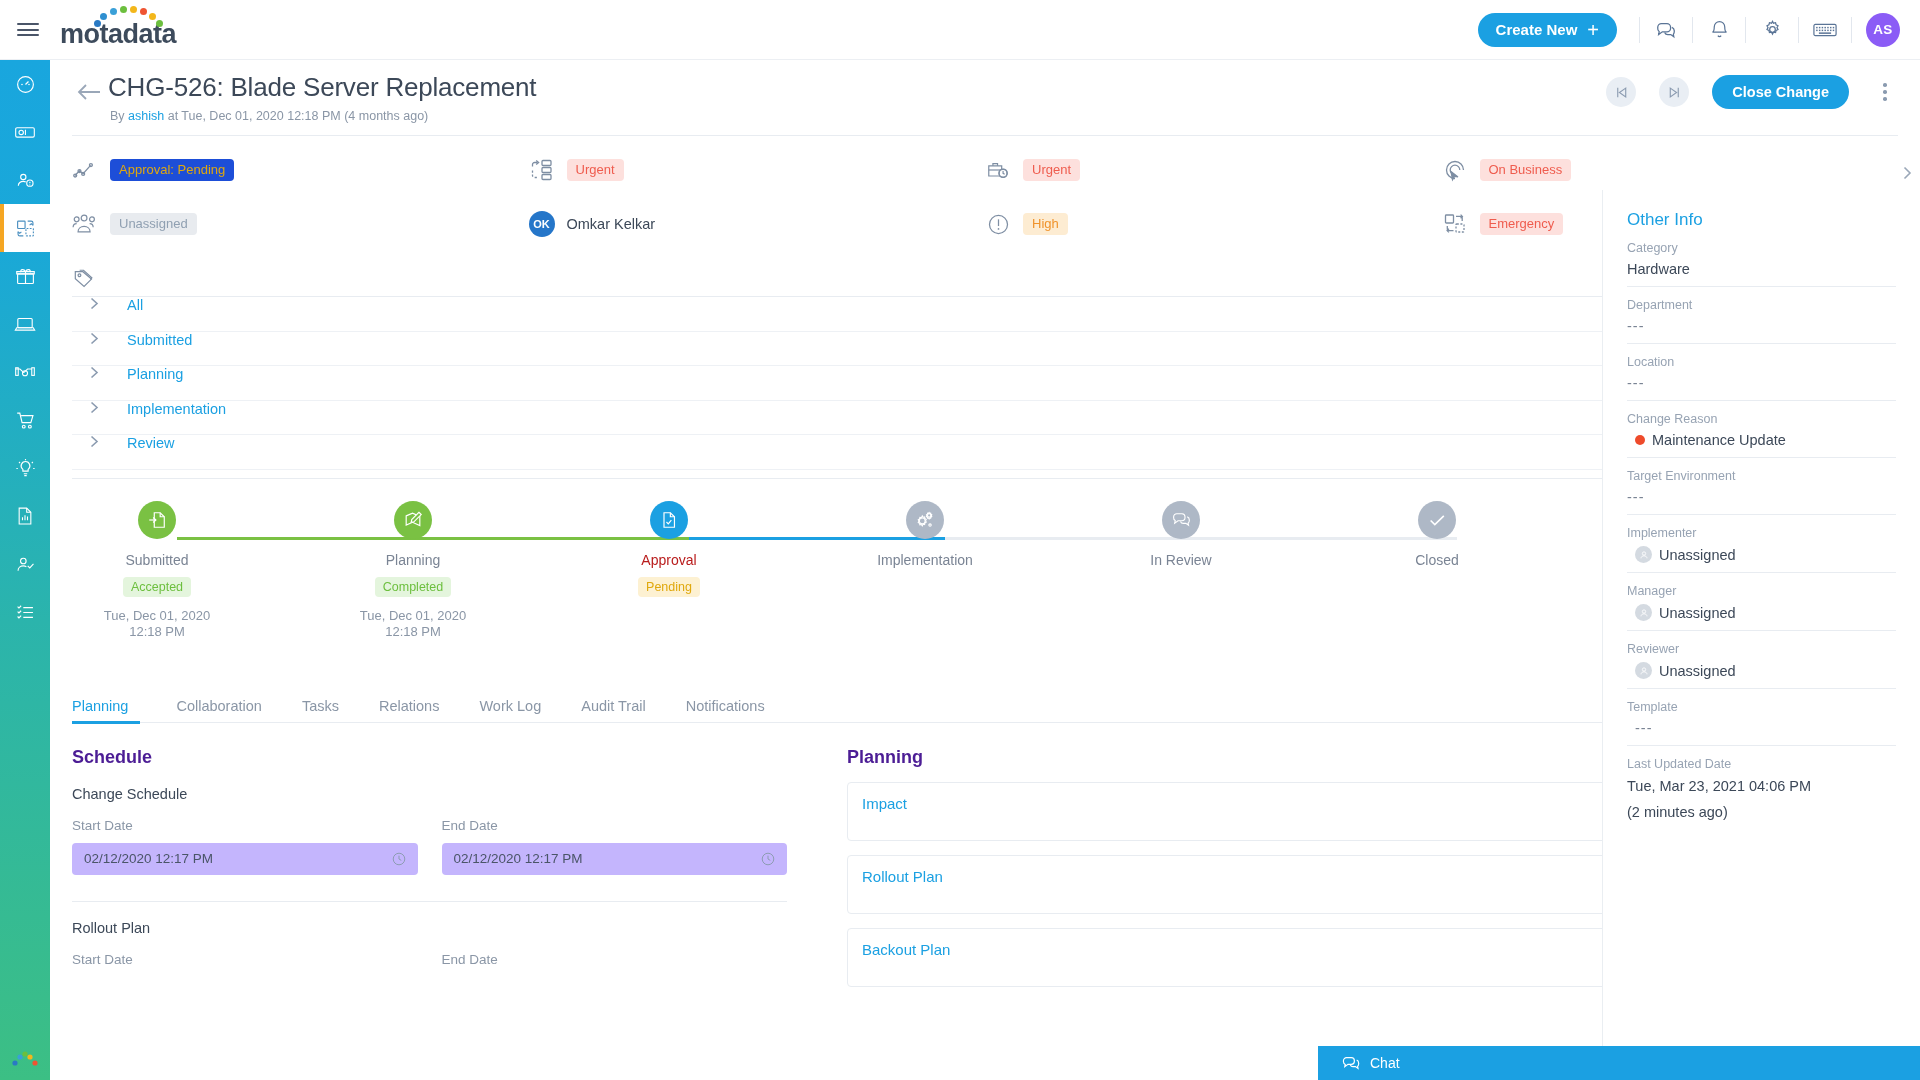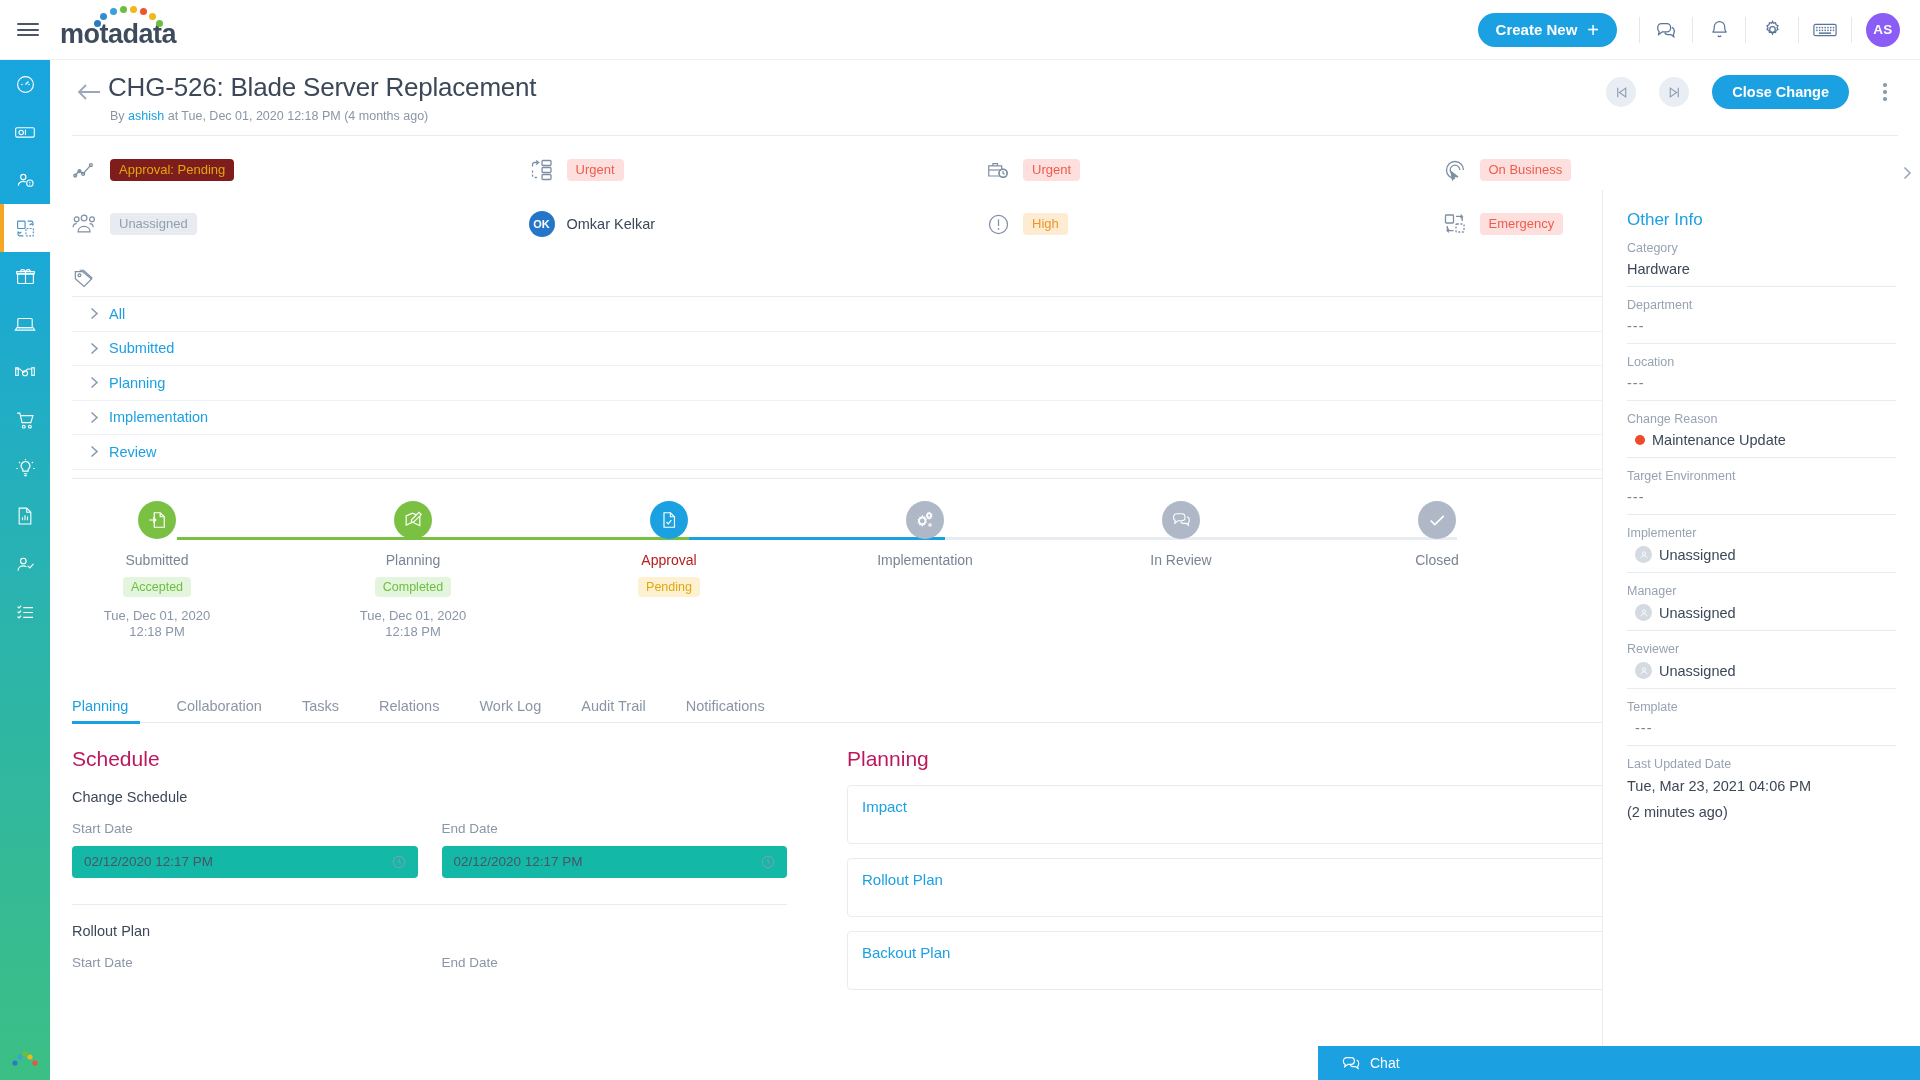--- a/index.html
+++ b/index.html
@@ -59,32 +59,32 @@
   #kebab { width:26px;height:30px;display:flex;flex-direction:column;align-items:center;justify-content:center;gap:3.5px;cursor:pointer;}
   #kebab i { width:3.5px;height:3.5px;border-radius:50%;background:#8b9bb0;display:block;}
   hr.sep { border:none; border-top:1px solid #e8ecf1; margin:0 22px; }
 
   
   #props { position:relative; padding:14px 22px 0 22px; height:160px; }
   #props-grid { display:grid; grid-template-columns: repeat(4, 1fr); row-gap: 14px; }
   .prop { display:flex; align-items:center; gap:12px; height:40px;}
   .prop .pico { width:26px; height:26px; color:#7e8ea3; display:flex;align-items:center;justify-content:center;flex:none;}
   .chip { display:inline-block; padding:4px 9px; border-radius:4px; font-size:13px; line-height:1.15;}
-  .chip-yellow{background:#7f1d1d;color:#e0a80d;}
+  .chip-yellow{background:#1d4ed8;color:#e0a80d;}
   .chip-grey{background:#e8ebef;color:#90a0b2;}
   .chip-red{background:#fde0dd;color:#ef5c4e;}
   .chip-orange{background:#fdecd2;color:#f0932b;}
   .prop-avatar{width:26px;height:26px;border-radius:50%;background:#2576c9;color:#fff;display:flex;align-items:center;justify-content:center;font-size:11px;font-weight:700;}
   .prop-name{font-size:14.5px;color:#3c4858;}
   #props-next { position:absolute; right:0px; top:24px; width:26px;height:26px;display:flex;align-items:center;justify-content:center;color:#9aa7b8;cursor:pointer;}
   #less-details { position:absolute; right:26px; bottom:6px; font-size:13.5px; color:#1ba0e2; cursor:pointer; display:flex; align-items:center; gap:6px;}
 
   
   #accordions { margin:0 22px; }
-  .acc-row { height:34.5px; display:flex; align-items:center; gap:10px; border-bottom:1px solid #eef1f5; padding-left:18px; cursor:pointer; }
+  .acc-row { height:34.5px; display:flex; gap:28px; border-bottom:1px solid #eef1f5; padding-left:18px; cursor:pointer; }
   .acc-row .chev { color:#8b9bb0; font-size:13px; display:flex;}
   .acc-label { color:#1ba0e2; font-size:14.5px; }
 
   
   #workflow { position:relative; margin:22px 22px 0 22px; height:180px; }
   #wf-track { position:absolute; left:0; right:0; top:36px; height:0;}
   .wf-line { position:absolute; height:3px; top:0; }
   .wf-node { position:absolute; top:0; width:170px; text-align:center; }
   .wf-circ { width:38px;height:38px;border-radius:50%;margin:0 auto; display:flex;align-items:center;justify-content:center; color:#fff;}
   .wf-name { margin-top:13px; font-size:14px; color:#7a8494; }
@@ -98,26 +98,26 @@
   #tabs { margin:8px 22px 0 22px; border-bottom:1px solid #e8ecf1; display:flex; gap:0; height:34px;}
   .tab { padding:0 20px; font-size:14.5px; color:#8a96a6; cursor:pointer; position:relative; height:34px; display:flex;align-items:center;}
   .tab:first-child{ padding-left:0; margin-right:8px;}
   .tab.active { color:#1ba0e2; }
   .tab.active::after { content:""; position:absolute; left:0; right:8px; bottom:-1px; height:2.5px; background:#1ba0e2;}
 
   
   #body2 { display:flex; margin:0 22px; }
   #col-left { width:745px; padding-top:24px; padding-right:30px;}
   #col-right { flex:1; padding-top:24px; padding-left:30px;}
-  .sec-title { font-size:21px; color:#be185d; font-weight:400; }
+  .sec-title { font-size:18px; color:#4c1d95; font-weight:700; }
   .sub-title { font-size:14.5px; color:#3c4858; margin-top:18px;}
   .dt-row { display:flex; gap:24px; margin-top:16px;}
   .dt-field { flex:1; }
   .dt-label { font-size:13.5px; color:#8a96a6; }
-  .dt-input { margin-top:10px; height:32px; background:#14b8a6; border-radius:4px; display:flex; align-items:center; justify-content:space-between; padding:0 12px; font-size:13.5px; color:#4a5568;}
+  .dt-input { margin-top:10px; height:32px; background:#c4b5fd; border-radius:4px; display:flex; align-items:center; justify-content:space-between; padding:0 12px; font-size:13.5px; color:#4a5568;}
   .dt-input .clock { color:#8b9bb0; display:flex;}
   .divider { border:none; border-top:1px solid #e8ecf1; margin:26px 0 0 0;}
   .card { border:1px solid #e8ecf1; border-radius:4px; padding:12px 14px 28px 14px; margin-top:14px;}
   .card-title { font-size:15px; color:#1ba0e2; }
 
   
   #info-panel { position:absolute; right:0; top:130px; width:318px; bottom:0; border-left:1px solid #eaeef2; padding:20px 24px 0 24px; background:#fff;}
   #info-title { font-size:17px; color:#1ba0e2; }
   .info-row { border-bottom:1px solid #e8ecf1; padding:11px 0 9px 0;}
   .info-row:first-of-type { border-top:1px solid #e8ecf1; margin-top:12px;}

